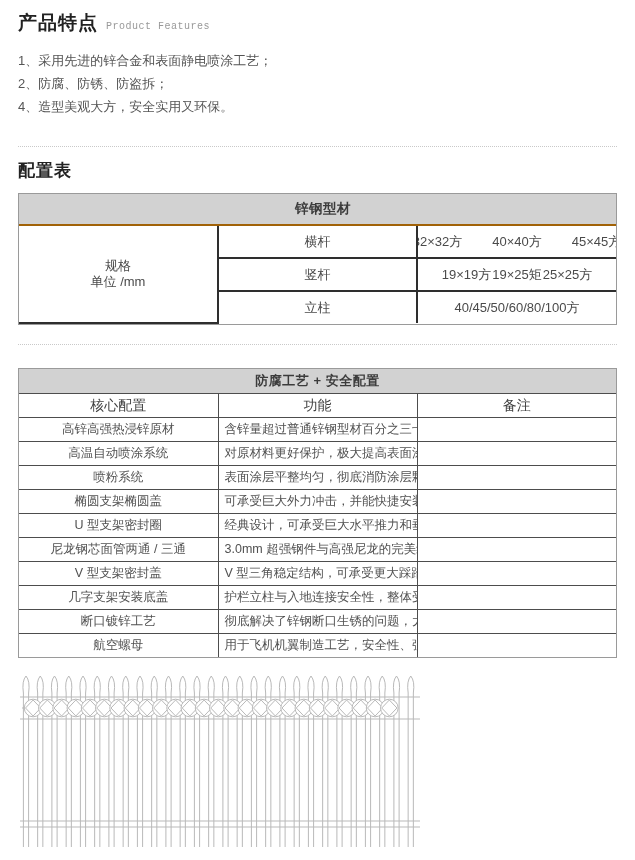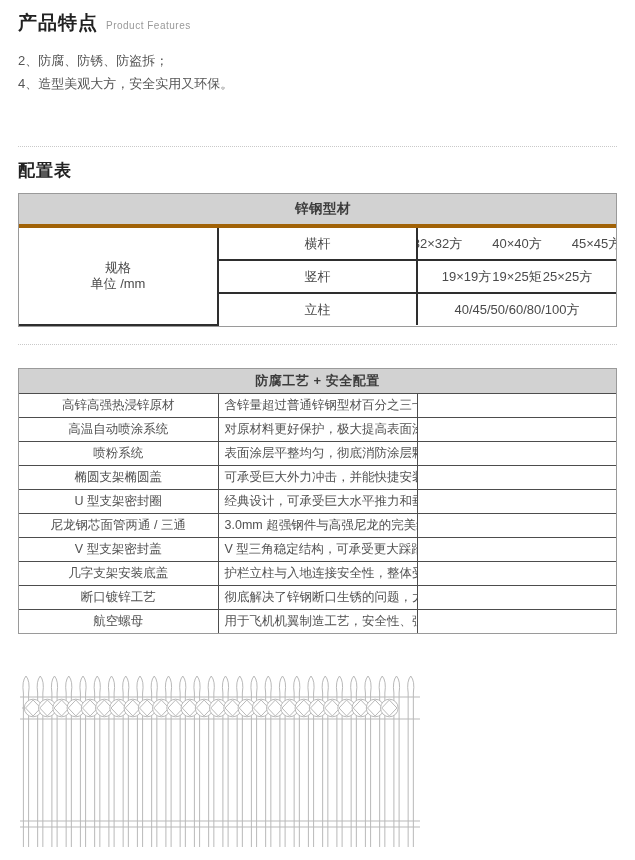--- a/index.html
+++ b/index.html
@@ -2,39 +2,39 @@
 <html style="--header-bg: #d2d2d2;"><head>
 <meta charset="utf-8">
 <style>
   html,body{margin:0;padding:0;background:#fff;}
   .page{
     position:relative;width:635px;height:860px;background:#fff;overflow:hidden;
     font-family:"Liberation Sans","DejaVu Sans",sans-serif;
   }
   
   .features{position:absolute;left:18px;top:10px;width:599px;}
-  .feat-title-row{display:flex;align-items:baseline;}
+  .feat-title-row{display:flex;align-items:baseline;font-family:Liberation Mono, monospace;}
   .feat-title{font-size:19px;font-weight:bold;color:#222;letter-spacing:1px;}
   .feat-sub{font-size:10px;color:#999;margin-left:8px;letter-spacing:.5px;}
   .feature-list{list-style:none;margin:13px 0 0 0;padding:0;}
   .feature-list li{font-size:13px;color:#555;line-height:23px;}
   
   .dotted{position:absolute;left:18px;width:599px;border-top:1px dotted #c9c9c9;height:0;}
   .dotted.d1{top:146px;}
   .dotted.d2{top:344px;}
   
   .sec-title{position:absolute;left:18px;top:159px;font-size:17px;font-weight:bold;color:#222;letter-spacing:1px;}
   
   .twrap{position:absolute;left:18px;width:597px;border:1px solid #9a9a9a;background:#fff;}
   table{border-collapse:collapse;width:100%;table-layout:fixed;}
   td,th{padding:0 6px;text-align:center;vertical-align:middle;overflow:hidden;white-space:nowrap;}
   .gray-head{background:var(--header-bg,#d2d2d2);color:#3c3c3c;font-weight:bold;font-size:13.5px;letter-spacing:.5px;}
   
   .t1{top:193px;}
-  .t1 th.gray-head{height:30px;border-bottom:4px solid #a16207;padding-left:17px;}
+  .t1 th.gray-head{height:30px;border-bottom:2px solid #a16207;padding-left:17px;}
   .t1 td{height:31px;font-size:13px;color:#4a4a4a;border-right:2px solid #2e2e2e;border-bottom:2px solid #2e2e2e;}
   .t1 td:last-child{border-right:none;}
   .t1 tr:last-child td{border-bottom:none;}
   .t1 .c0{width:81px;}
   .t1 .c1{width:64px;}
   .t1 .label2{line-height:16px;white-space:normal;}
   .vals{display:flex;justify-content:center;align-items:center;}
   .vals.g30{gap:30px;}
   .vals.g16{gap:1px;}
   
@@ -54,20 +54,21 @@
 <body>
 
 <div class="page">
 
   <div class="features">
     <div class="feat-title-row">
       <span class="feat-title">产品特点</span>
       <span class="feat-sub">Product Features</span>
     </div>
     <ul class="feature-list">
+      <li>1、采用先进的锌合金和表面静电喷涂工艺；</li>
       <li>2、防腐、防锈、防盗拆；</li>
       <li>4、造型美观大方，安全实用又环保。</li>
     </ul>
   </div>
 
   <div class="dotted d1"></div>
 
   <div class="sec-title">配置表</div>
 
   <div class="twrap t1">
@@ -114,20 +115,25 @@
       </table>
   </div>
 
   <div class="dotted d2"></div>
 
   <div class="twrap t2">
     <table>
       <tbody>
           <tr>
         <th class="gray-head" colspan="3">防腐工艺 + 安全配置</th>
+      </tr>
+      <tr class="colhead">
+        <td class="cc0">核心配置</td>
+        <td>功能</td>
+        <td class="cc2">备注</td>
       </tr>
       <tr>
         <td class="cc0">高锌高强热浸锌原材</td>
         <td>含锌量超过普通锌钢型材百分之三十，防腐更好</td>
         <td class="cc2"></td>
       </tr>
       <tr>
         <td class="cc0">高温自动喷涂系统</td>
         <td>对原材料更好保护，极大提高表面涂层附着力</td>
         <td class="cc2"></td>

